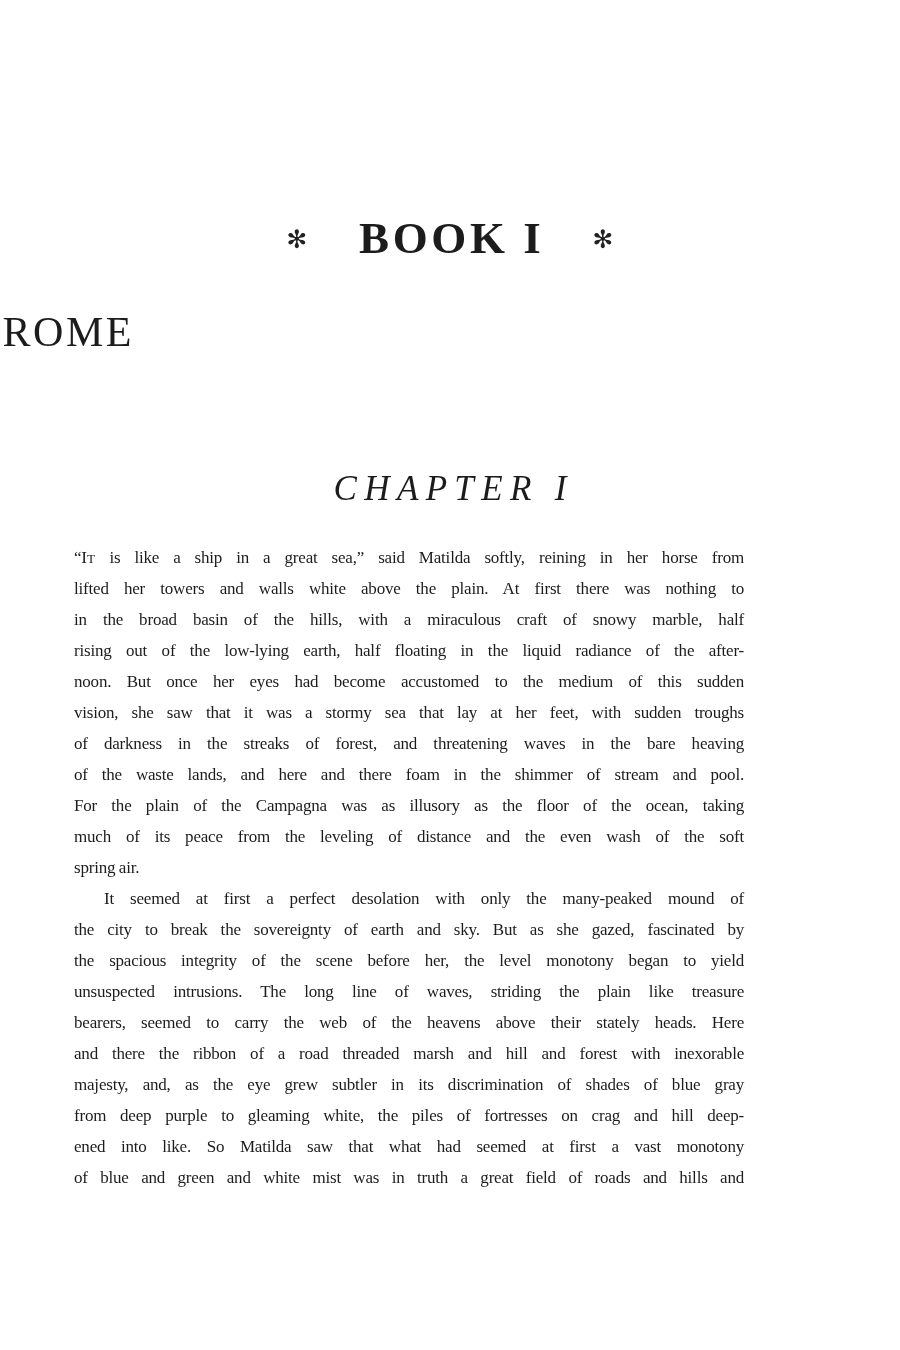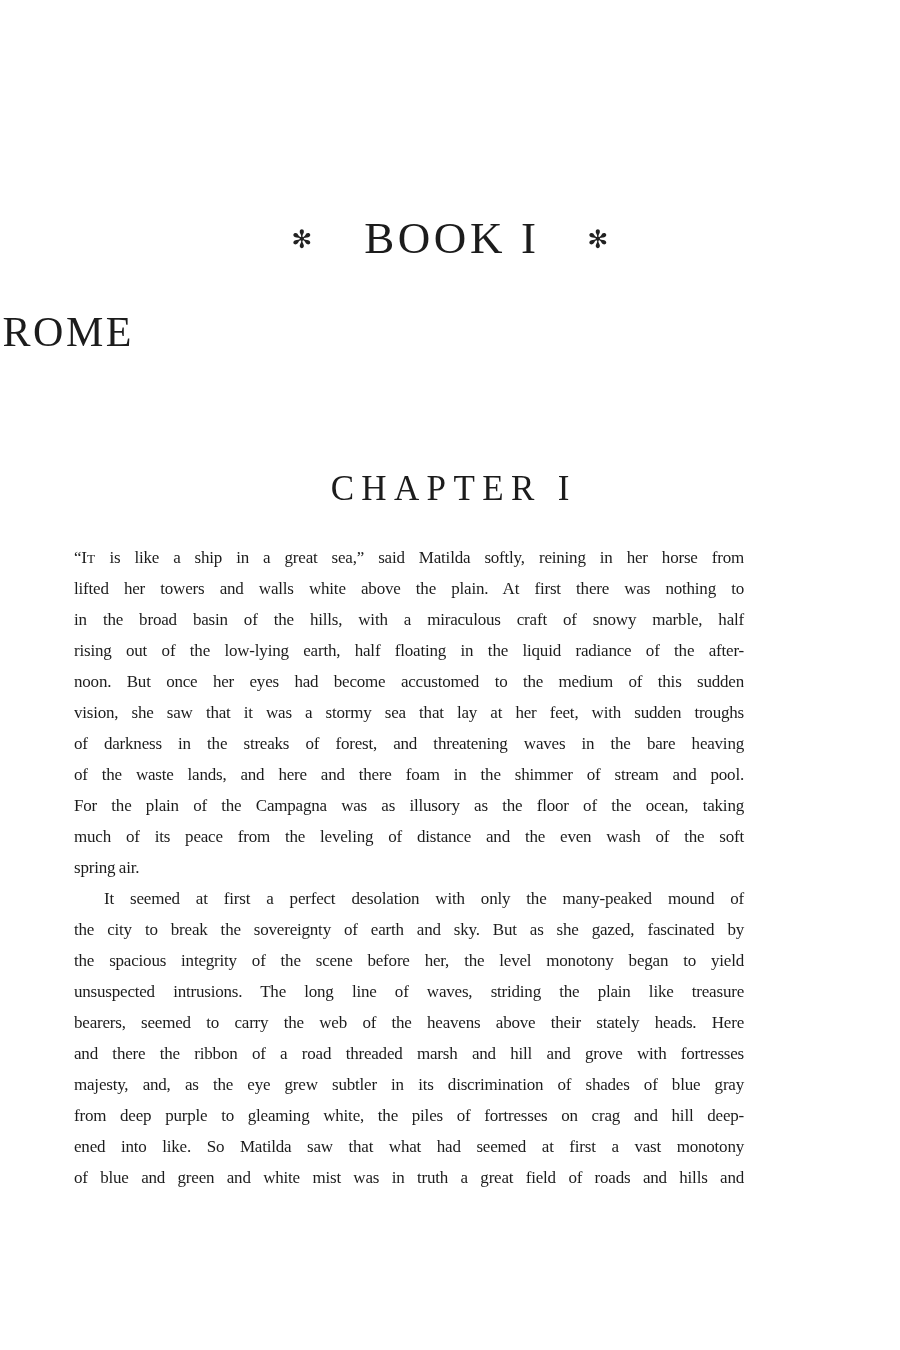--- a/index.html
+++ b/index.html
@@ -20,20 +20,21 @@
     display: flex;
     justify-content: center;
     align-items: center;
   }
   .book-title {
     font-size: 45px;
     line-height: 1;
     letter-spacing: 0.08em;
     padding-left: 0.08em; 
     white-space: pre;
+    font-weight: bold;
   }
   .ornament {
     font-family: "DejaVu Sans", sans-serif;
     font-size: 25px;
     line-height: 1;
     position: relative;
     top: 1px;
     color: #222;
   }
   .ornament.left  { margin-right: 48px; }
@@ -46,20 +47,21 @@
     letter-spacing: 0.06em;
     padding-left: 0.06em;
   }
   .chapter-heading {
     margin-top: 118px;
     text-align: center;
     font-size: 35px;
     line-height: 1;
     letter-spacing: 0.21em;
     padding-left: 0.21em;
+    font-style: italic;
   }
   .body-text {
     margin: 36px 0 0 74px;
     width: 670px;
     font-size: 17px;
     line-height: 31px;
     letter-spacing: -0.2px;
     word-spacing: -0.5px;
   }
   .line {
@@ -107,21 +109,21 @@
         </div>
       <div class="line last">spring air.</div>
     </div>
 
     <div class="para para2">
         <div class="line">It seemed at first a perfect desolation with only the many-peaked mound of</div>
         <div class="line">the city to break the sovereignty of earth and sky. But as she gazed, fascinated by</div>
         <div class="line">the spacious integrity of the scene before her, the level monotony began to yield</div>
         <div class="line">unsuspected intrusions. The long line of waves, striding the plain like treasure</div>
         <div class="line">bearers, seemed to carry the web of the heavens above their stately heads. Here</div>
-        <div class="line">and there the ribbon of a road threaded marsh and hill and grove with fortresses</div>
+        <div class="line">and there the ribbon of a road threaded marsh and hill and forest with inexorable</div>
         <div class="line">majesty, and, as the eye grew subtler in its discrimination of shades of blue gray</div>
         <div class="line">from deep purple to gleaming white, the piles of fortresses on crag and hill deep-</div>
         <div class="line">ened into like. So Matilda saw that what had seemed at first a vast monotony</div>
         <div class="line">of blue and green and white mist was in truth a great field of roads and hills and</div>
       </div>
 
   </div>
 
 </div>
 

